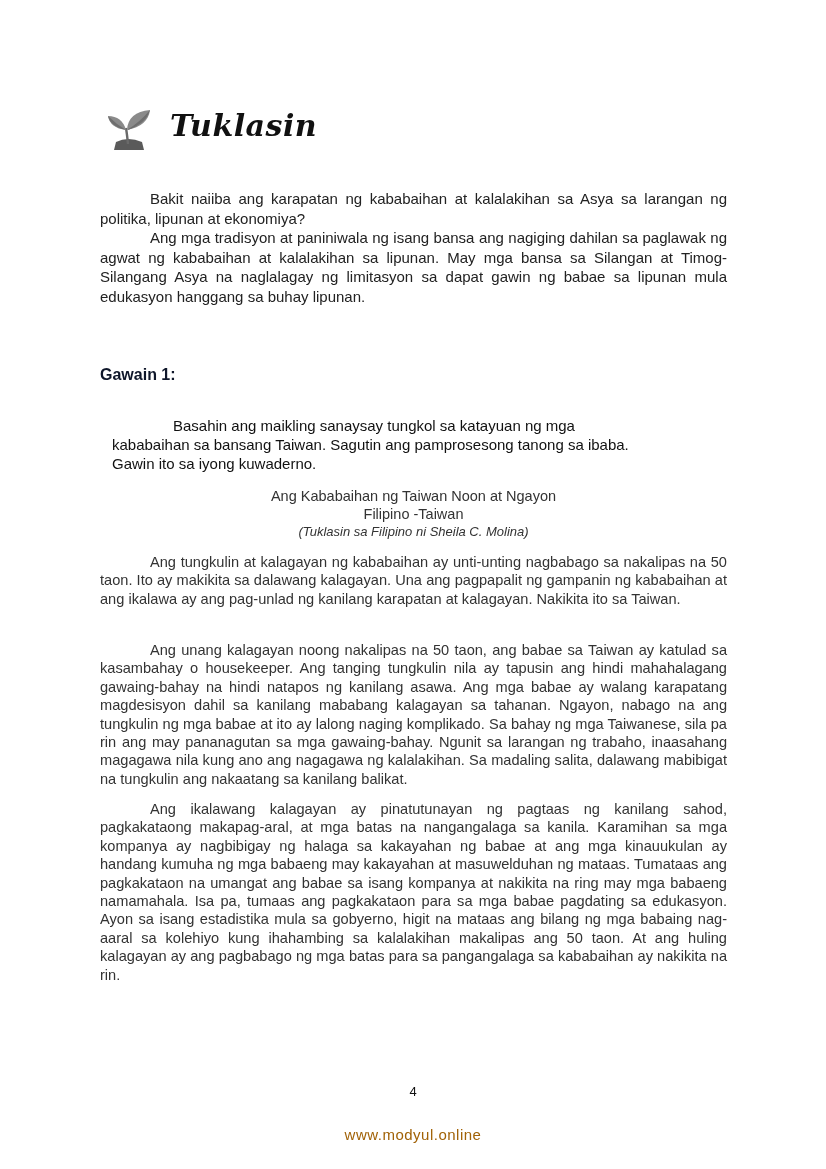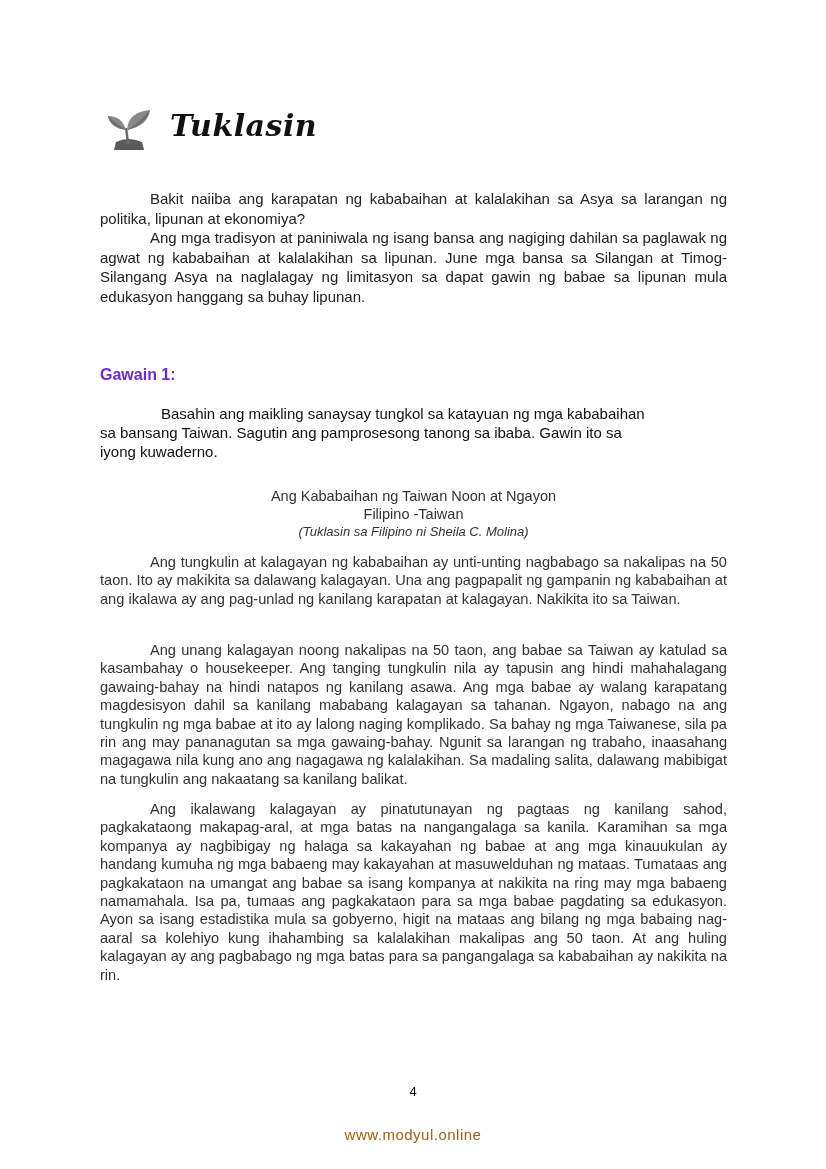--- a/index.html
+++ b/index.html
@@ -6,23 +6,23 @@
   body { width: 826px; height: 1169px; position: relative; overflow: hidden;
          font-family: "Liberation Sans", sans-serif; color: #1a1a1a; }
   .page { position: absolute; left: 0; top: 0; width: 826px; height: 1169px; padding-left: 23px; }
   .section-head { position: absolute; left: 106px; top: 100px; height: 60px; display: flex; align-items: center; }
   .section-head svg { width: 46px; height: 44px; }
   .section-title { position: absolute; left: 170px; top: 108px; font-family: "DejaVu Serif", serif;
                    font-weight: bold; font-style: italic; font-size: 30px; color: #111; letter-spacing: 0.5px; }
   .block { position: absolute; left: 100px; width: 627px; font-size: 15px; line-height: 19.5px;
            text-align: justify; color: #222; }
   .block p { margin: 0; text-indent: 50px; }
-  .gawain { position: absolute; left: 100px; top: 366px; font-size: 16px; font-weight: bold; color: #6d28d9; }
+  .gawain { position: absolute; left: 100px; top: 366px; font-size: 16px; font-weight: bold; color: #0f172a; }
   .instr { position: absolute; left: 100px; top: 404px; width: 560px; font-size: 15px; line-height: 19px; color: #111; }
-  .instr p { margin: 0; text-indent: 61px; }
+  .instr p { margin: 12px; text-indent: 61px; }
   .essay-head { position: absolute; left: 100px; width: 627px; top: 487px; text-align: center; color: #333; }
   .essay-title { font-weight: normal; font-size: 14.5px; line-height: 18px; }
   .essay-sub { font-size: 14.5px; line-height: 18px; }
   .essay-credit { font-style: italic; font-size: 13px; line-height: 17px; }
   .essay { position: absolute; left: 100px; width: 627px; font-size: 14.6px; line-height: 18.4px;
            text-align: justify; color: #333; }
   .essay p { margin: 0; text-indent: 50px; }
   .page-num { position: absolute; left: 0; width: 826px; top: 1084px; text-align: center; font-size: 13px; color: #111; }
   .watermark { position: absolute; left: 0; width: 826px; top: 1126px; text-align: center; font-size: 15px;
                color: #a16207; letter-spacing: 0.5px; }
@@ -39,21 +39,21 @@
       <path d="M20 22 Q4 20 2 8 Q16 8 20 22 Z" fill="#8a8a8a"></path>
       <path d="M20 22 Q10 16 2 8 Q4 18 20 22 Z" fill="#6e6e6e"></path>
       <path d="M21 22 Q22 4 44 2 Q42 18 21 22 Z" fill="#8a8a8a"></path>
       <path d="M21 22 Q34 14 44 2 Q40 16 21 22 Z" fill="#6e6e6e"></path>
     </svg>
   </div>
   <div class="section-title">Tuklasin</div>
 
   <div class="block" style="top:189px;">
     <p style="margin-bottom:0;">Bakit naiiba ang karapatan ng kababaihan at kalalakihan sa Asya sa larangan ng politika, lipunan at ekonomiya?</p>
-    <p>Ang mga tradisyon at paniniwala ng isang bansa ang nagiging dahilan sa paglawak ng agwat ng kababaihan at kalalakihan sa lipunan. June mga bansa sa Silangan at Timog-Silangang Asya na naglalagay ng limitasyon sa dapat gawin ng babae sa lipunan mula edukasyon hanggang sa buhay lipunan.</p>
+    <p>Ang mga tradisyon at paniniwala ng isang bansa ang nagiging dahilan sa paglawak ng agwat ng kababaihan at kalalakihan sa lipunan. May mga bansa sa Silangan at Timog-Silangang Asya na naglalagay ng limitasyon sa dapat gawin ng babae sa lipunan mula edukasyon hanggang sa buhay lipunan.</p>
   </div>
 
   <div class="gawain">Gawain 1:</div>
 
   <div class="instr">
     <p>Basahin ang maikling sanaysay tungkol sa katayuan ng mga kababaihan sa bansang Taiwan. Sagutin ang pamprosesong tanong sa ibaba. Gawin ito sa iyong kuwaderno.</p>
   </div>
 
   <div class="essay-head">
     <div class="essay-title">Ang Kababaihan ng Taiwan Noon at Ngayon</div>

